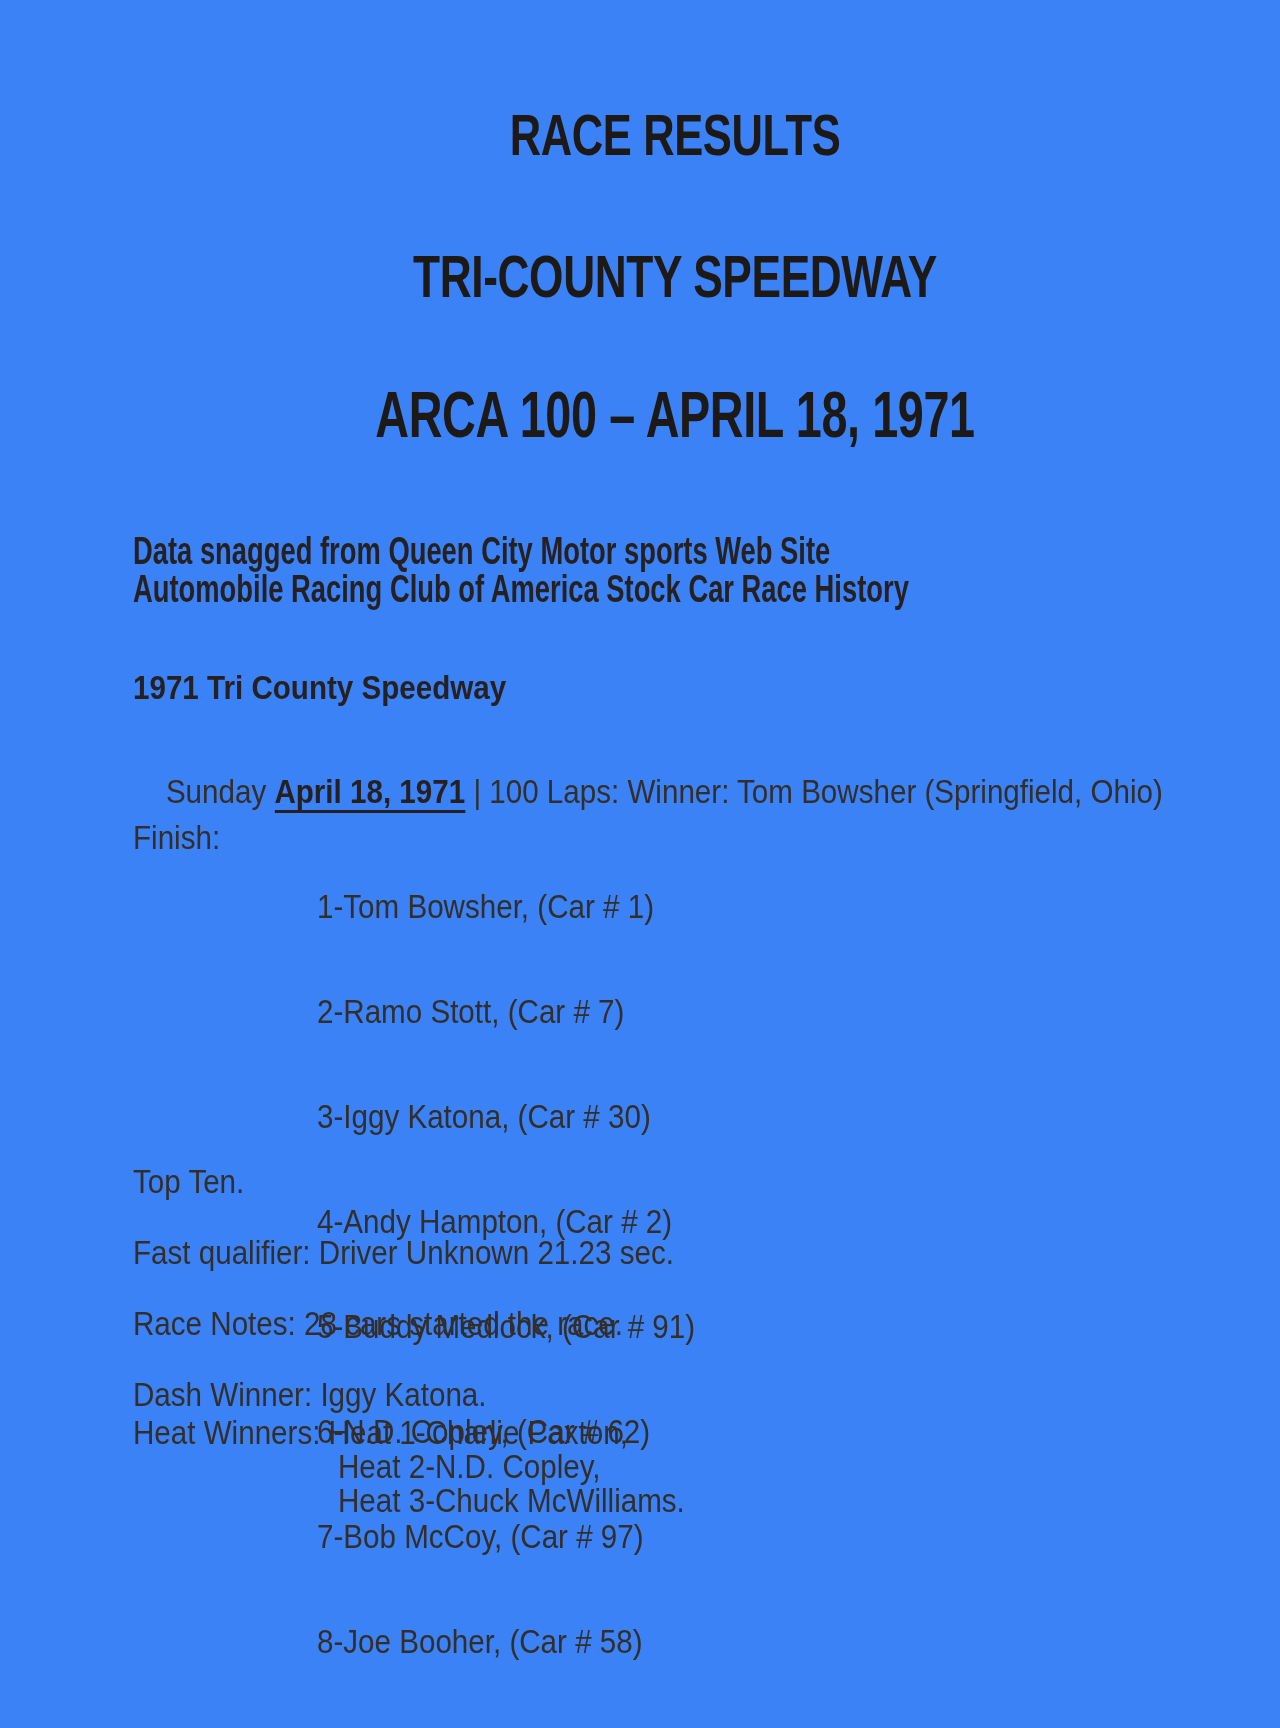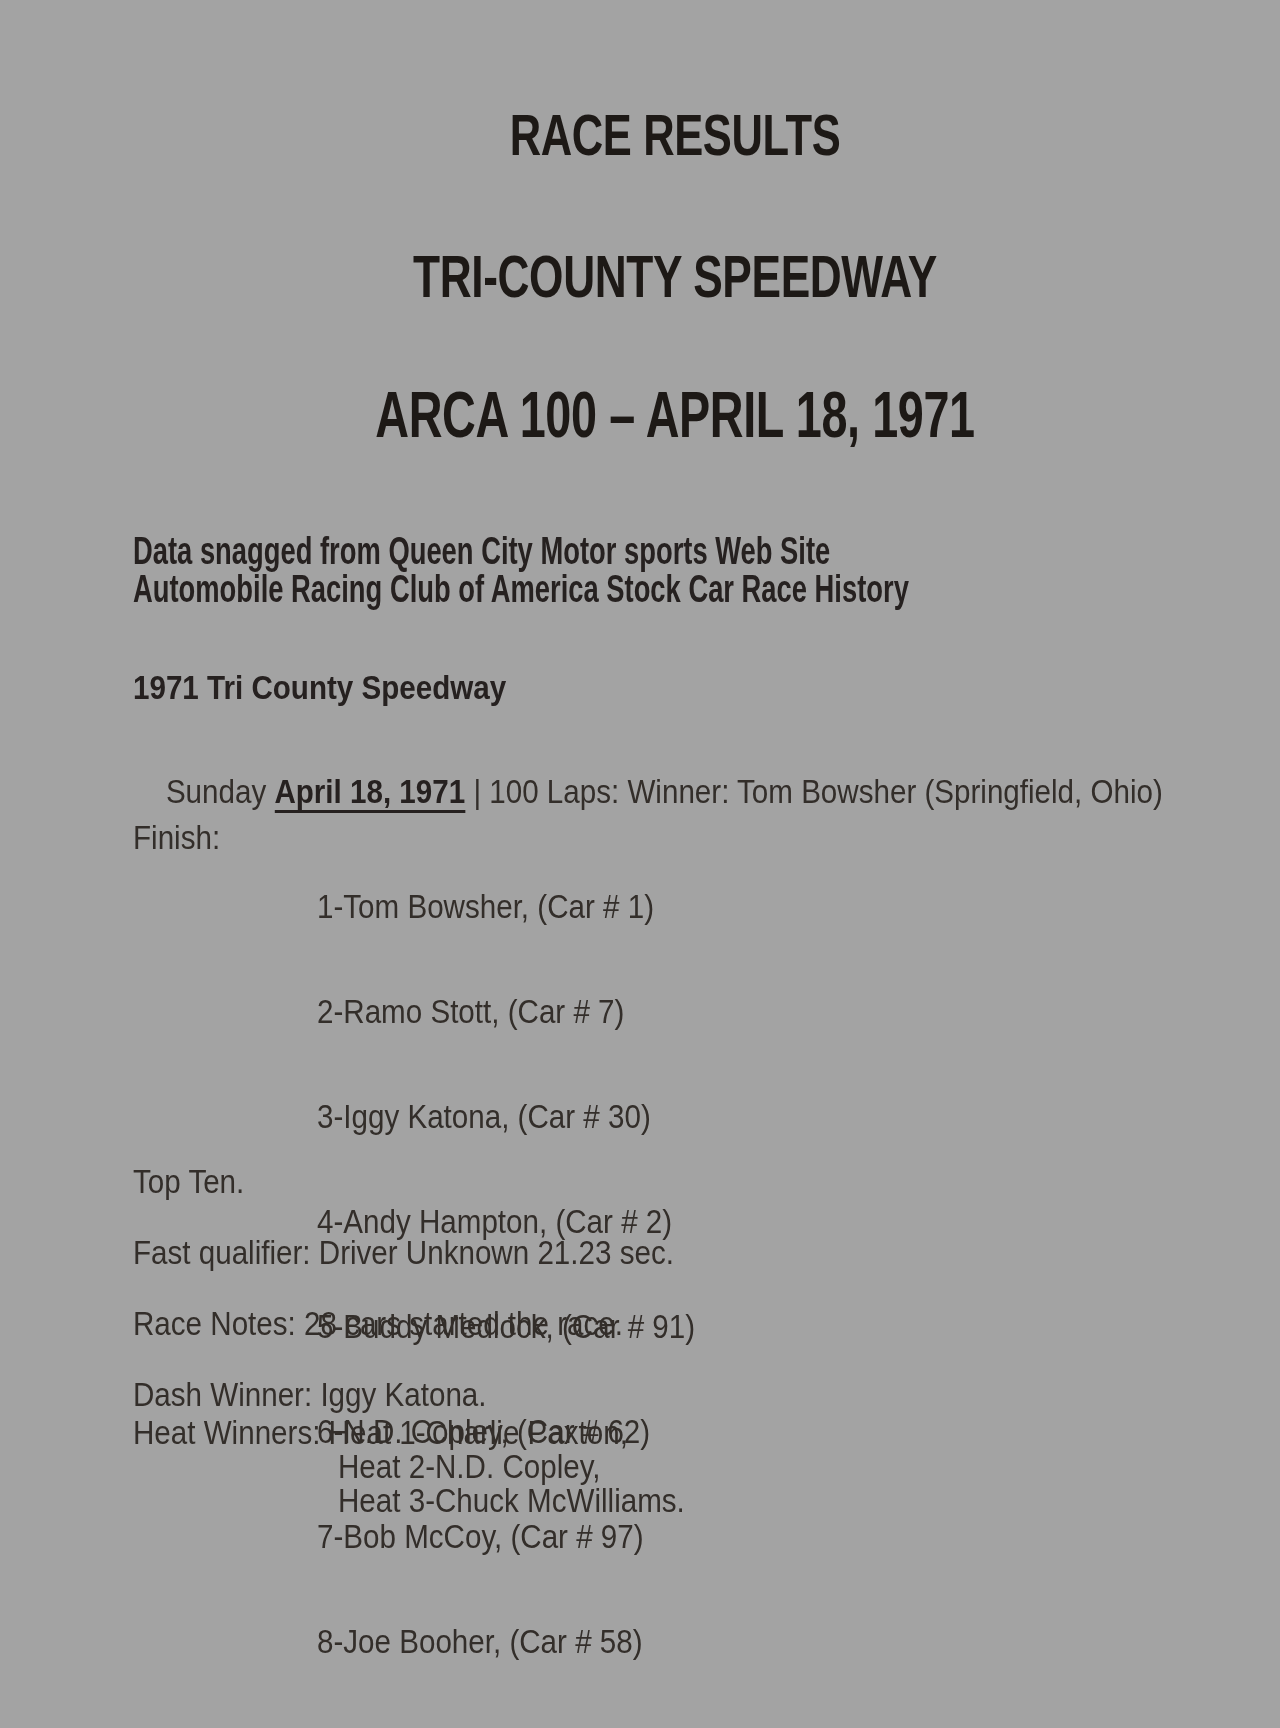--- a/index.html
+++ b/index.html
@@ -4,21 +4,21 @@
 <style>
   html, body {
     margin: 0;
     padding: 0;
     background: #e8e8e8;
   }
   #scan-page {
     position: relative;
     width: 1280px;
     height: 1728px;
-    background: #a3a3a3;
+    background: #3b82f6;
     overflow: hidden;
     font-family: "Liberation Sans", "DejaVu Sans", sans-serif;
     color: #332e2a;
   }
   
   .heading {
     position: absolute;
     left: 70px;
     width: 1210px;
     text-align: center;

